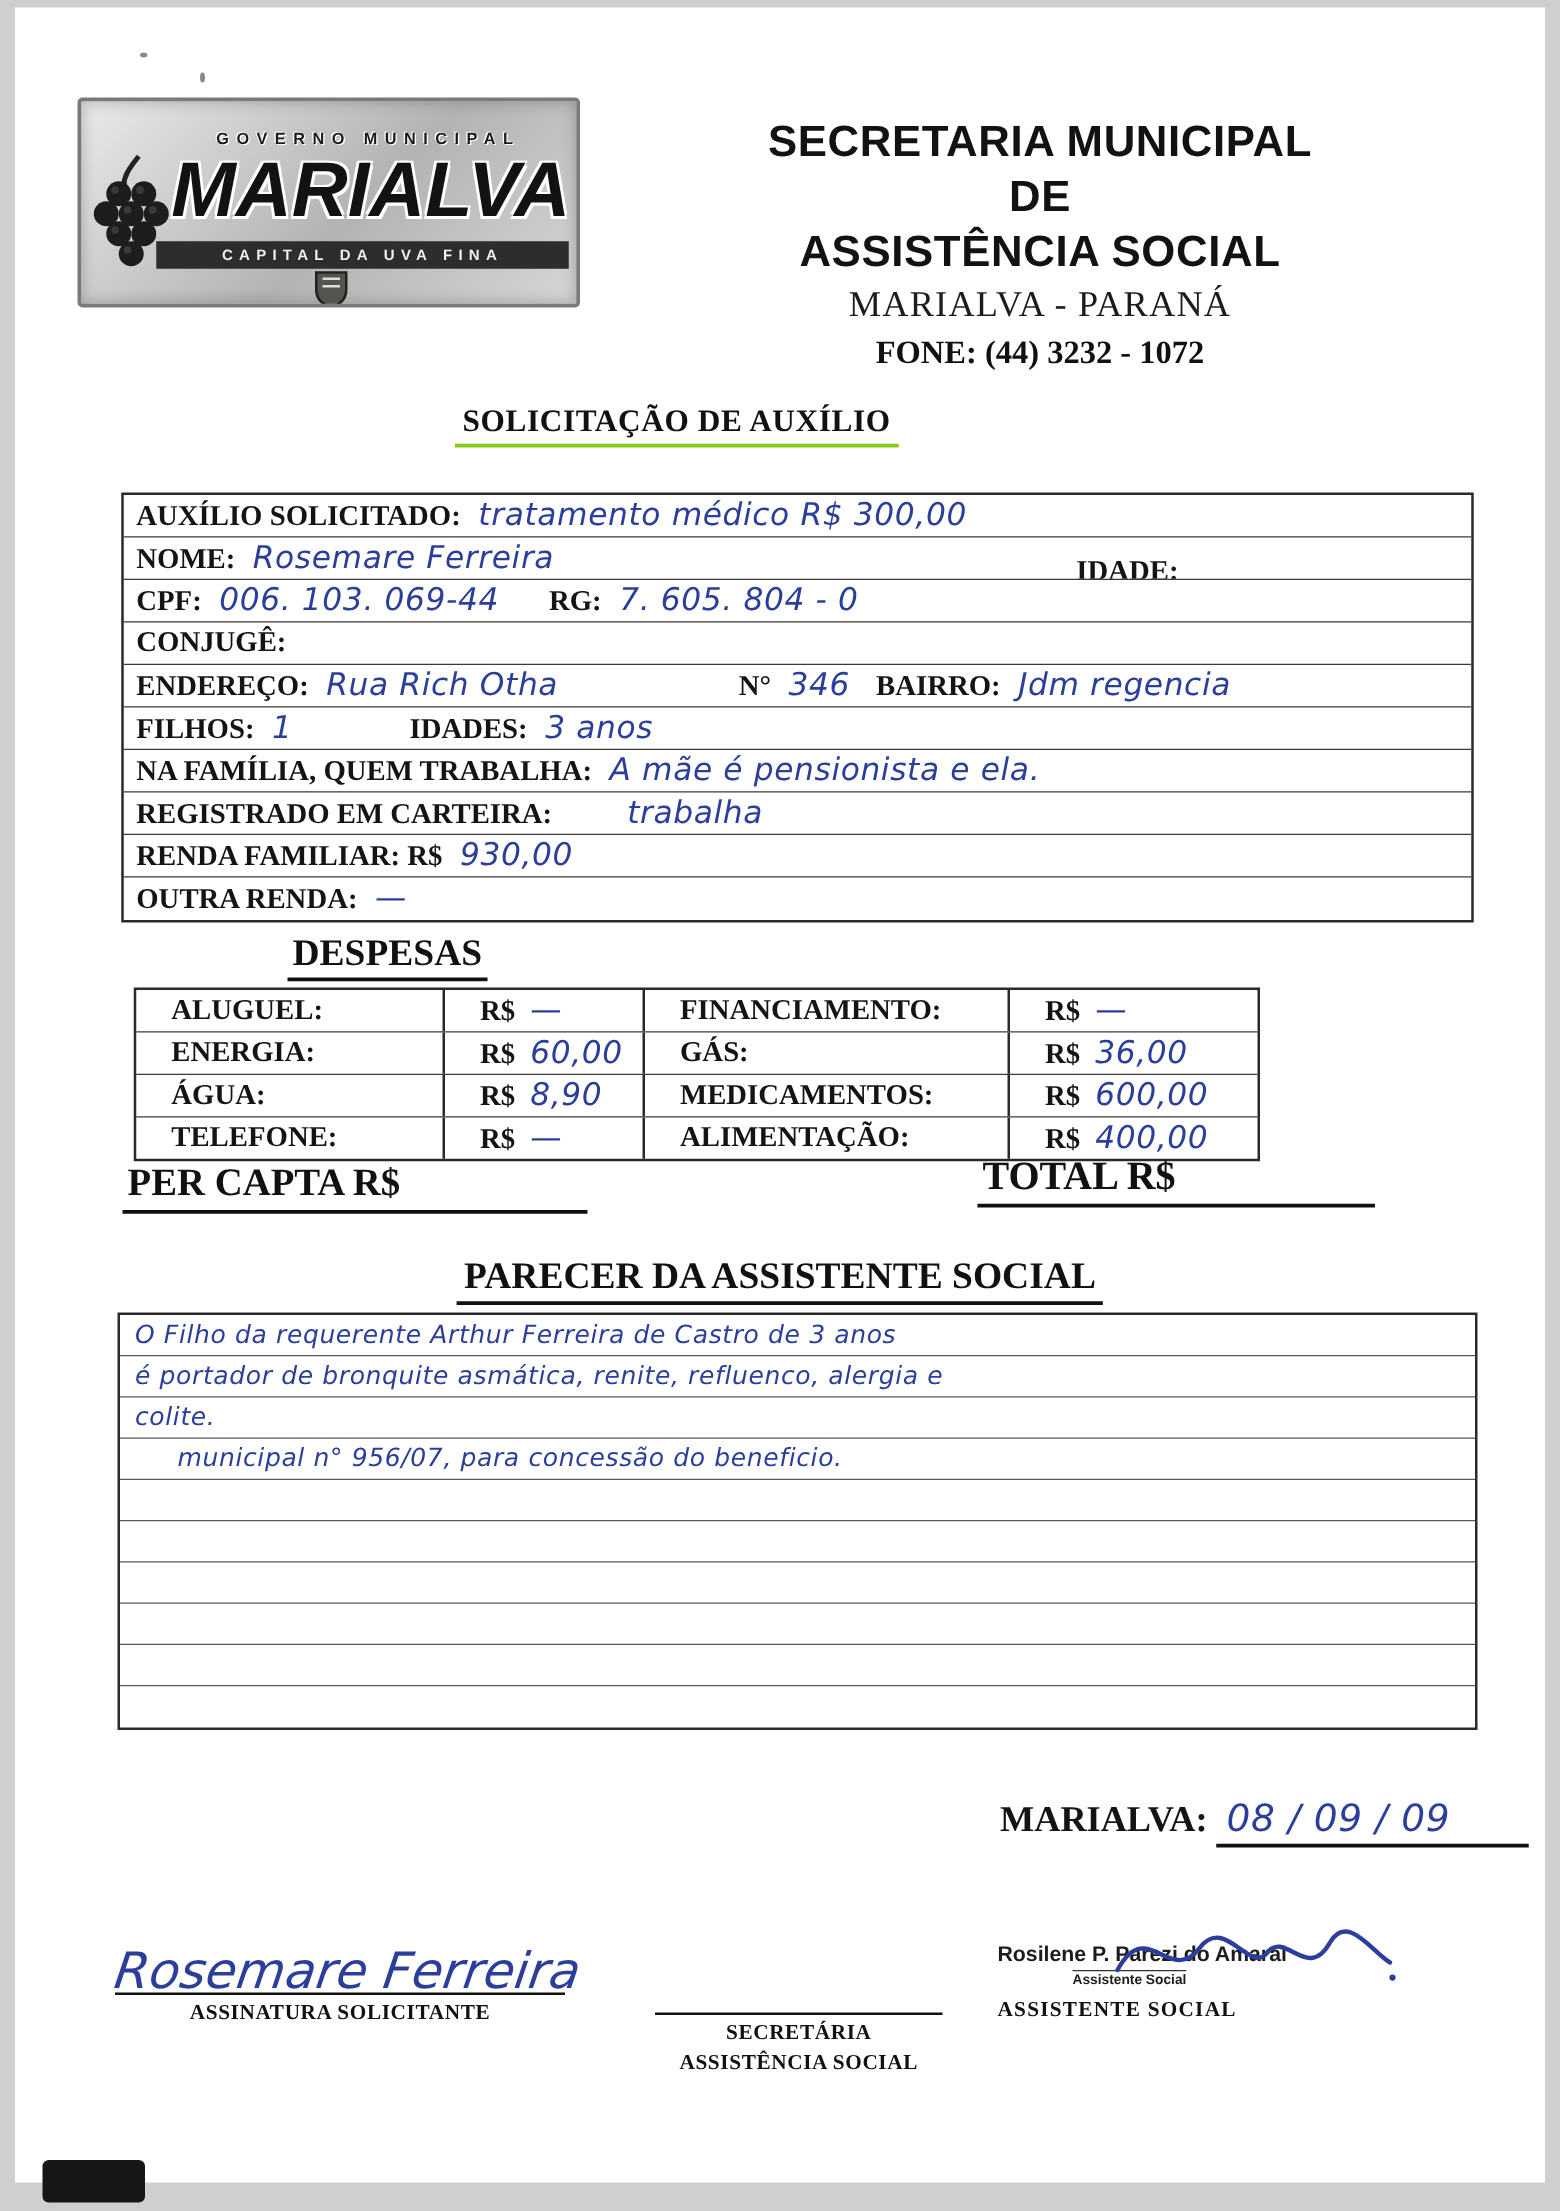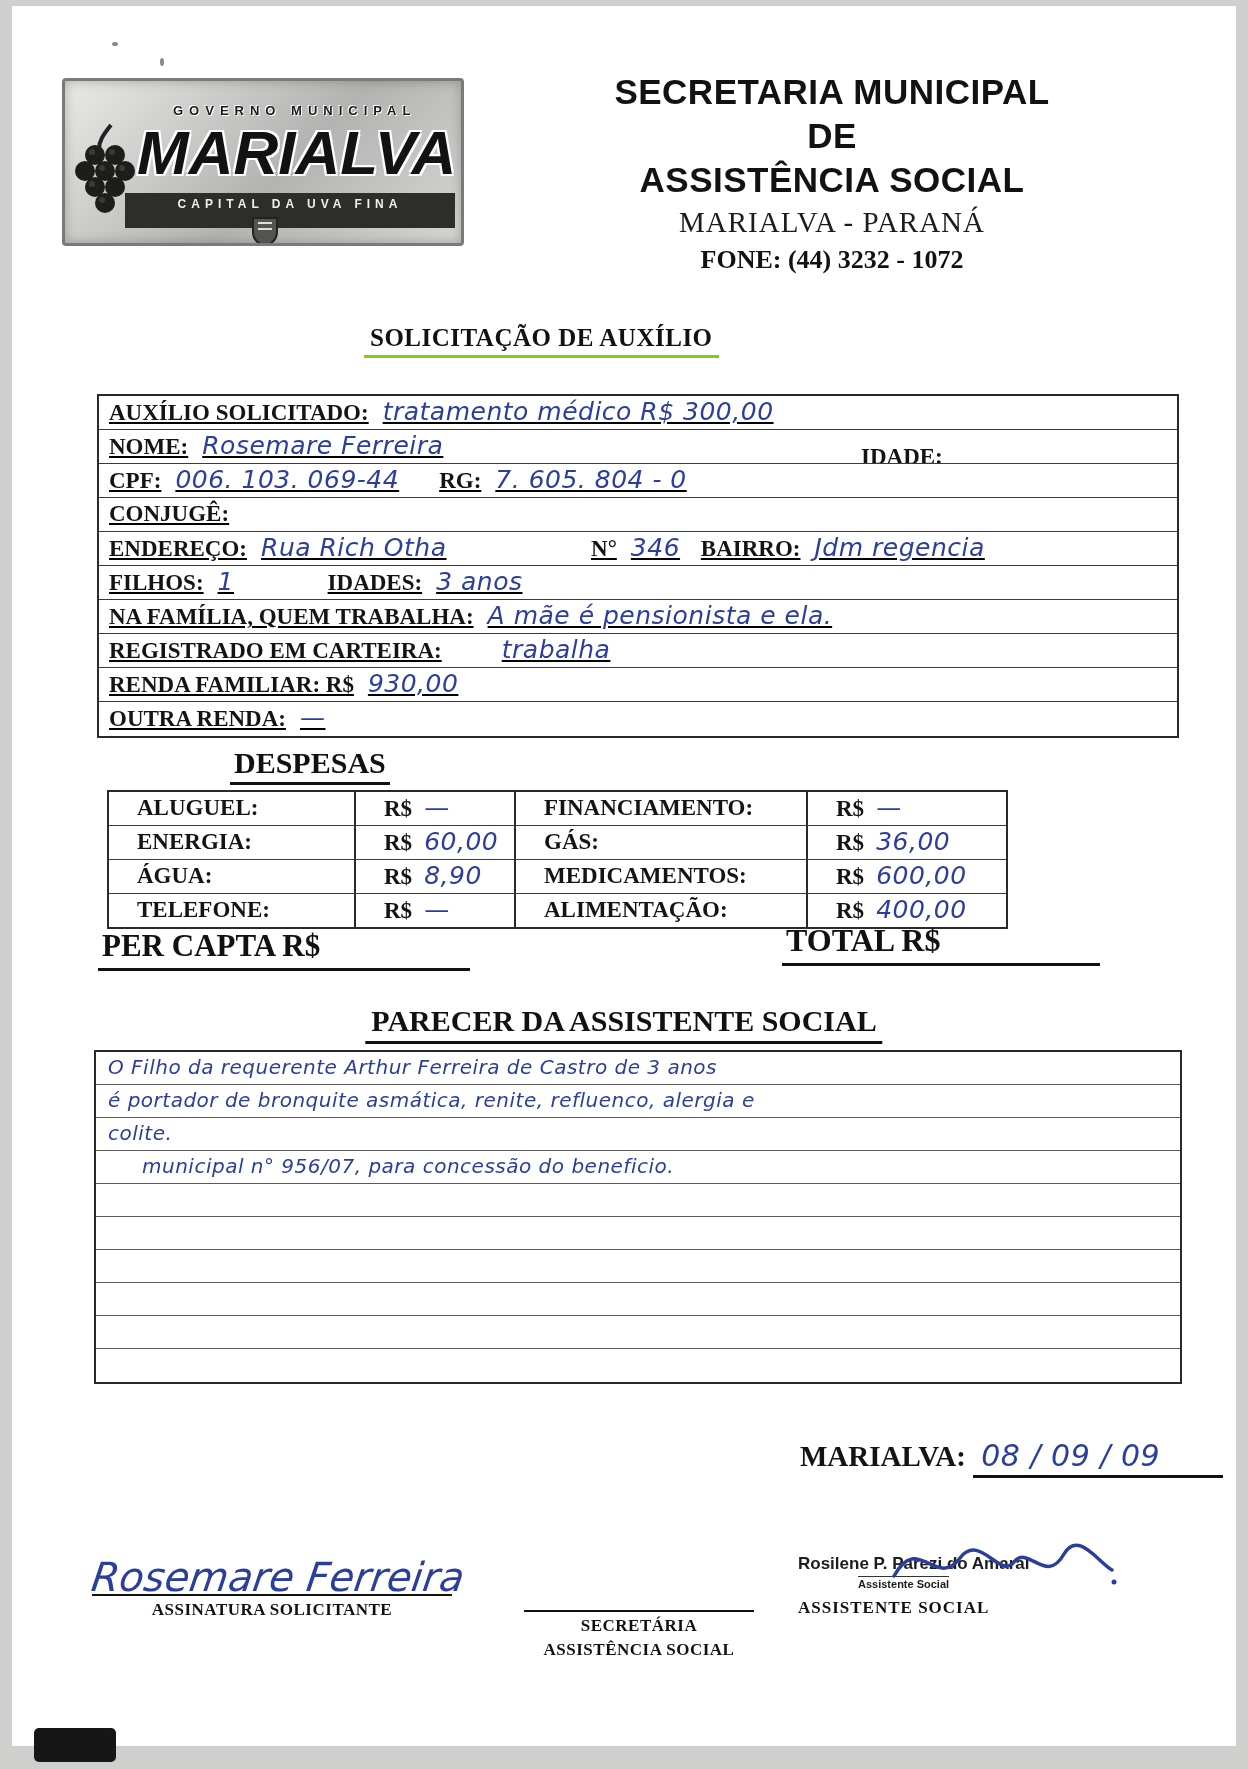--- a/index.html
+++ b/index.html
@@ -17,40 +17,40 @@
   .logo-box { position:absolute; left:50px; top:72px; width:402px; height:168px;
               background:linear-gradient(135deg,#e9e9e7,#b3b3b1 55%,#d6d6d4);
               border:3px solid #7a7a78; border-radius:4px; overflow:hidden;
               box-shadow:inset 0 0 12px rgba(0,0,0,.25); }
   .logo-gov { position:absolute; left:108px; top:22px; font-family:"Liberation Sans",sans-serif;
               font-size:13px; font-weight:bold; letter-spacing:6px; color:#1a1a1a;
               text-shadow:1px 1px 0 #fff,-1px -1px 0 #fff; }
   .logo-name { position:absolute; left:72px; top:36px; font-family:"Liberation Sans",sans-serif;
                font-size:62px; font-weight:bold; font-style:italic; color:#121212;
                text-shadow:2px 2px 0 #fff,-2px -2px 0 #fff,2px -2px 0 #fff,-2px 2px 0 #fff; }
-  .logo-band { position:absolute; left:60px; top:112px; width:330px; height:35px;
+  .logo-band { position:absolute; left:60px; top:112px; width:330px; height:22px;
                background:#2d2d2b; color:#efefec; font-family:"Liberation Sans",sans-serif;
                font-size:12px; font-weight:bold; letter-spacing:5px; text-align:center;
                line-height:22px; }
   .grapes { position:absolute; left:8px; top:40px; }
   .crest  { position:absolute; left:185px; top:134px; }
 
-  .head-text { position:absolute; left:470px; top:64px; width:700px; text-align:center; }
+  .head-text { position:absolute; left:470px; top:86px; width:700px; text-align:center; }
   .org-line { font-family:"Liberation Sans",sans-serif; font-weight:bold; color:#121212;
               font-size:35px; letter-spacing:.5px; line-height:44px; }
   .loc-line { font-size:29px; color:#1c1c1c; margin-top:4px; letter-spacing:1px; }
   .phone-line { font-size:26px; font-weight:bold; color:#111; margin-top:6px;
                 font-family:"Liberation Serif",serif; }
 
   .form-title { position:absolute; left:352px; top:318px; font-size:25px; font-weight:bold;
                 color:#111; border-bottom:3px solid #84cc16; padding:0 6px 3px; letter-spacing:.5px; }
 
   
   .main-box { position:absolute; left:85px; top:388px; width:1082px;
-              border:2.5px solid #2a2a2a; background:rgba(255,255,255,.35);text-decoration:underline; }
+              border:2.5px solid #2a2a2a; background:rgba(255,255,255,.35); }
   .frow { position:relative; display:flex; align-items:baseline; height:34px;
           line-height:32px; padding-left:10px; border-bottom:1.5px solid #3a3a3a;
           font-size:23px; overflow:hidden; }
   .frow:last-child { border-bottom:none; }
   .frow .hw { font-size:25px; }
   .idade-pos { position:absolute; left:762px; top:11px; }
   .ml40 { margin-left:40px; } .ml60 { margin-left:60px; }
   .w350 { display:inline-block; width:330px; } .w80 { display:inline-block; width:70px; }
   .w120 { display:inline-block; width:110px; }
 

